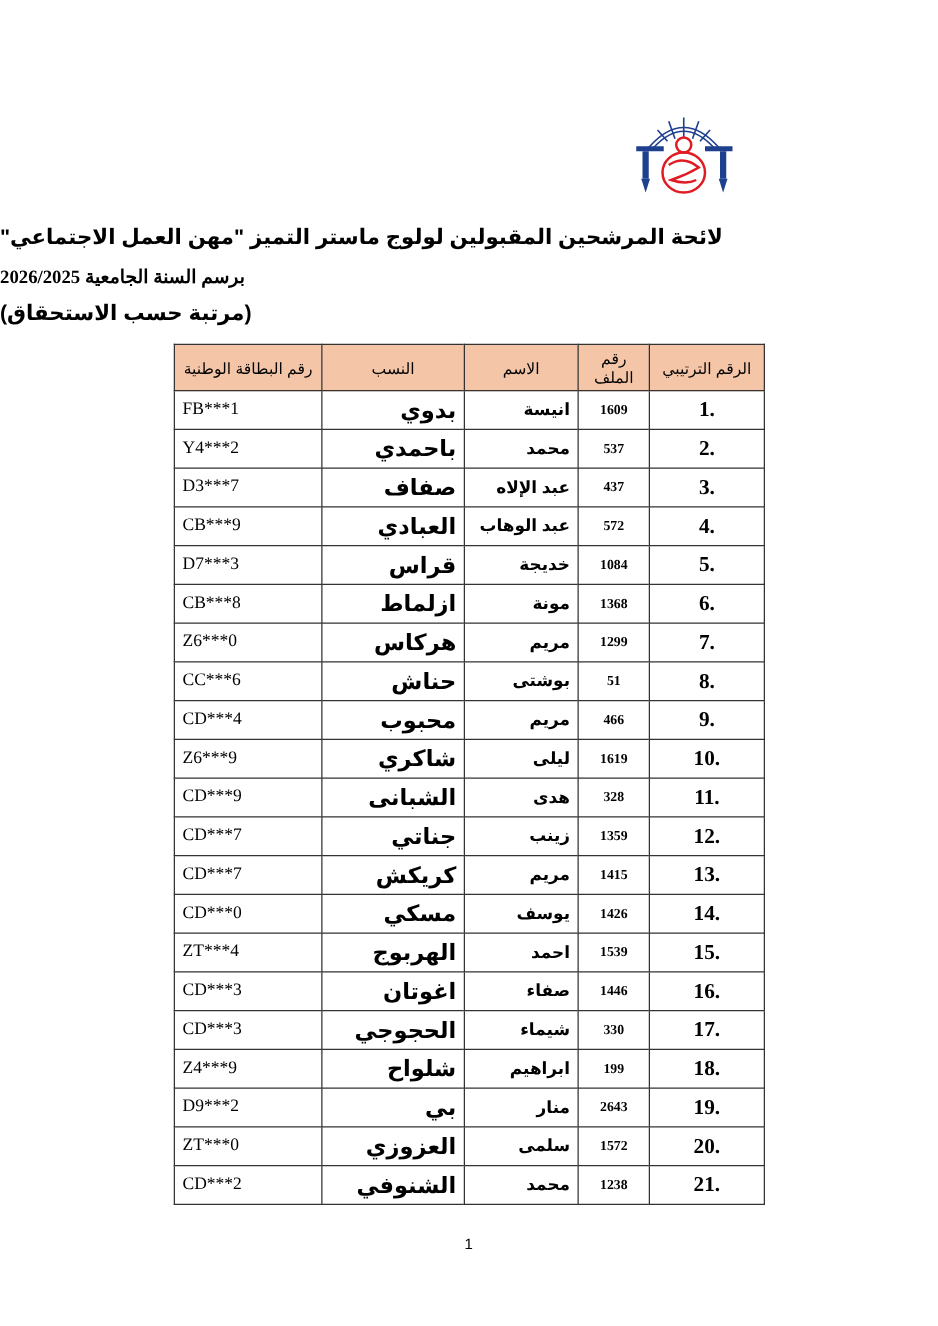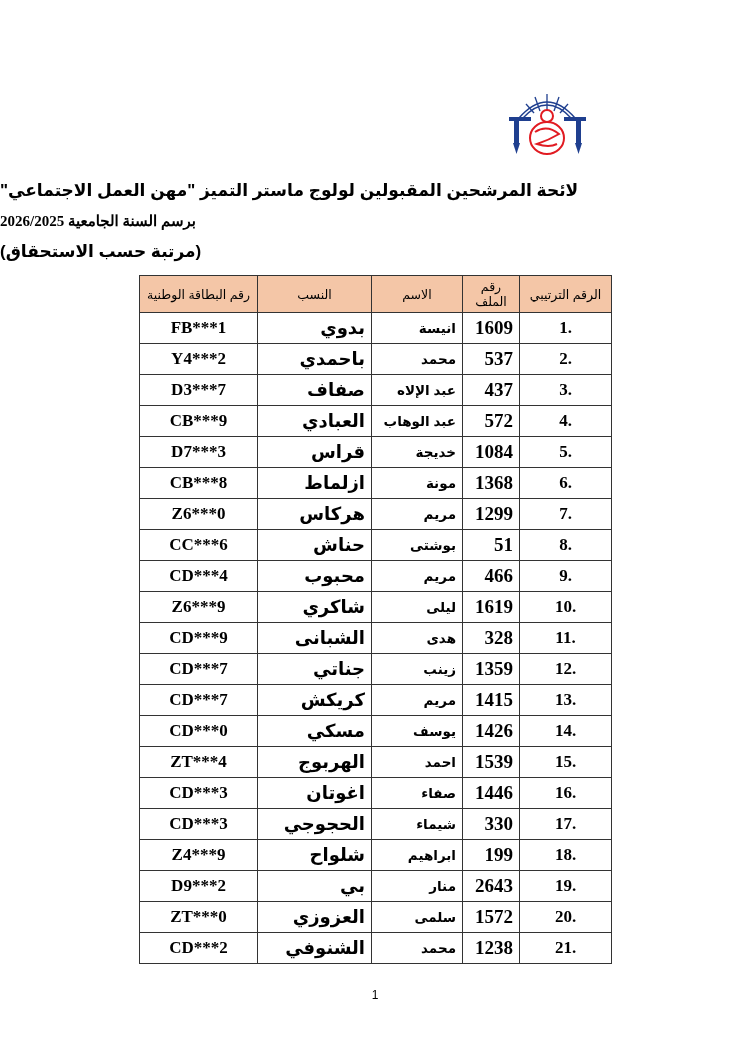--- a/index.html
+++ b/index.html
@@ -42,24 +42,24 @@
       border-collapse: collapse; direction: rtl; table-layout: fixed;
     }
     table.list th, table.list td {
       border: 1px solid #333; height: 30px; padding: 0 6px; font-size: 14px;
     }
     table.list th {
       background: #f4c6a7; font-family: "Liberation Sans", "DejaVu Sans", sans-serif;
       font-weight: normal; font-size: 12.5px; height: 36px;
     }
     table.list td.rank { text-align: center; font-weight: bold; font-size: 17px; }
-    table.list td.file { font-weight: bold; font-size: 19px; }
+    table.list td.file { text-align: center; font-weight: bold; font-size: 11px; }
     table.list td.first { text-align: right; font-weight: bold; font-family: "Liberation Sans", "DejaVu Sans", sans-serif; font-size: 13.5px; }
     table.list td.last { font-weight: bold; font-family: "Liberation Sans", "DejaVu Sans", sans-serif; font-size: 18px; }
-    table.list td.cin { text-align: center; font-weight: bold; font-size: 17px; direction: ltr; }
+    table.list td.cin { text-align: left; font-weight: normal; font-size: 14px; direction: ltr; }
     .col-rank { width: 92px; } .col-file { width: 57px; } .col-first { width: 91px; }
     .col-last { width: 114px; } .col-cin { width: 118px; }
     .page-num {
       position: absolute; left: 0; width: 750px; top: 988px; text-align: center;
       font-family: "Liberation Sans", "DejaVu Sans", sans-serif; font-size: 12px;
     }
   </style>
 </head>
 <body>
 

